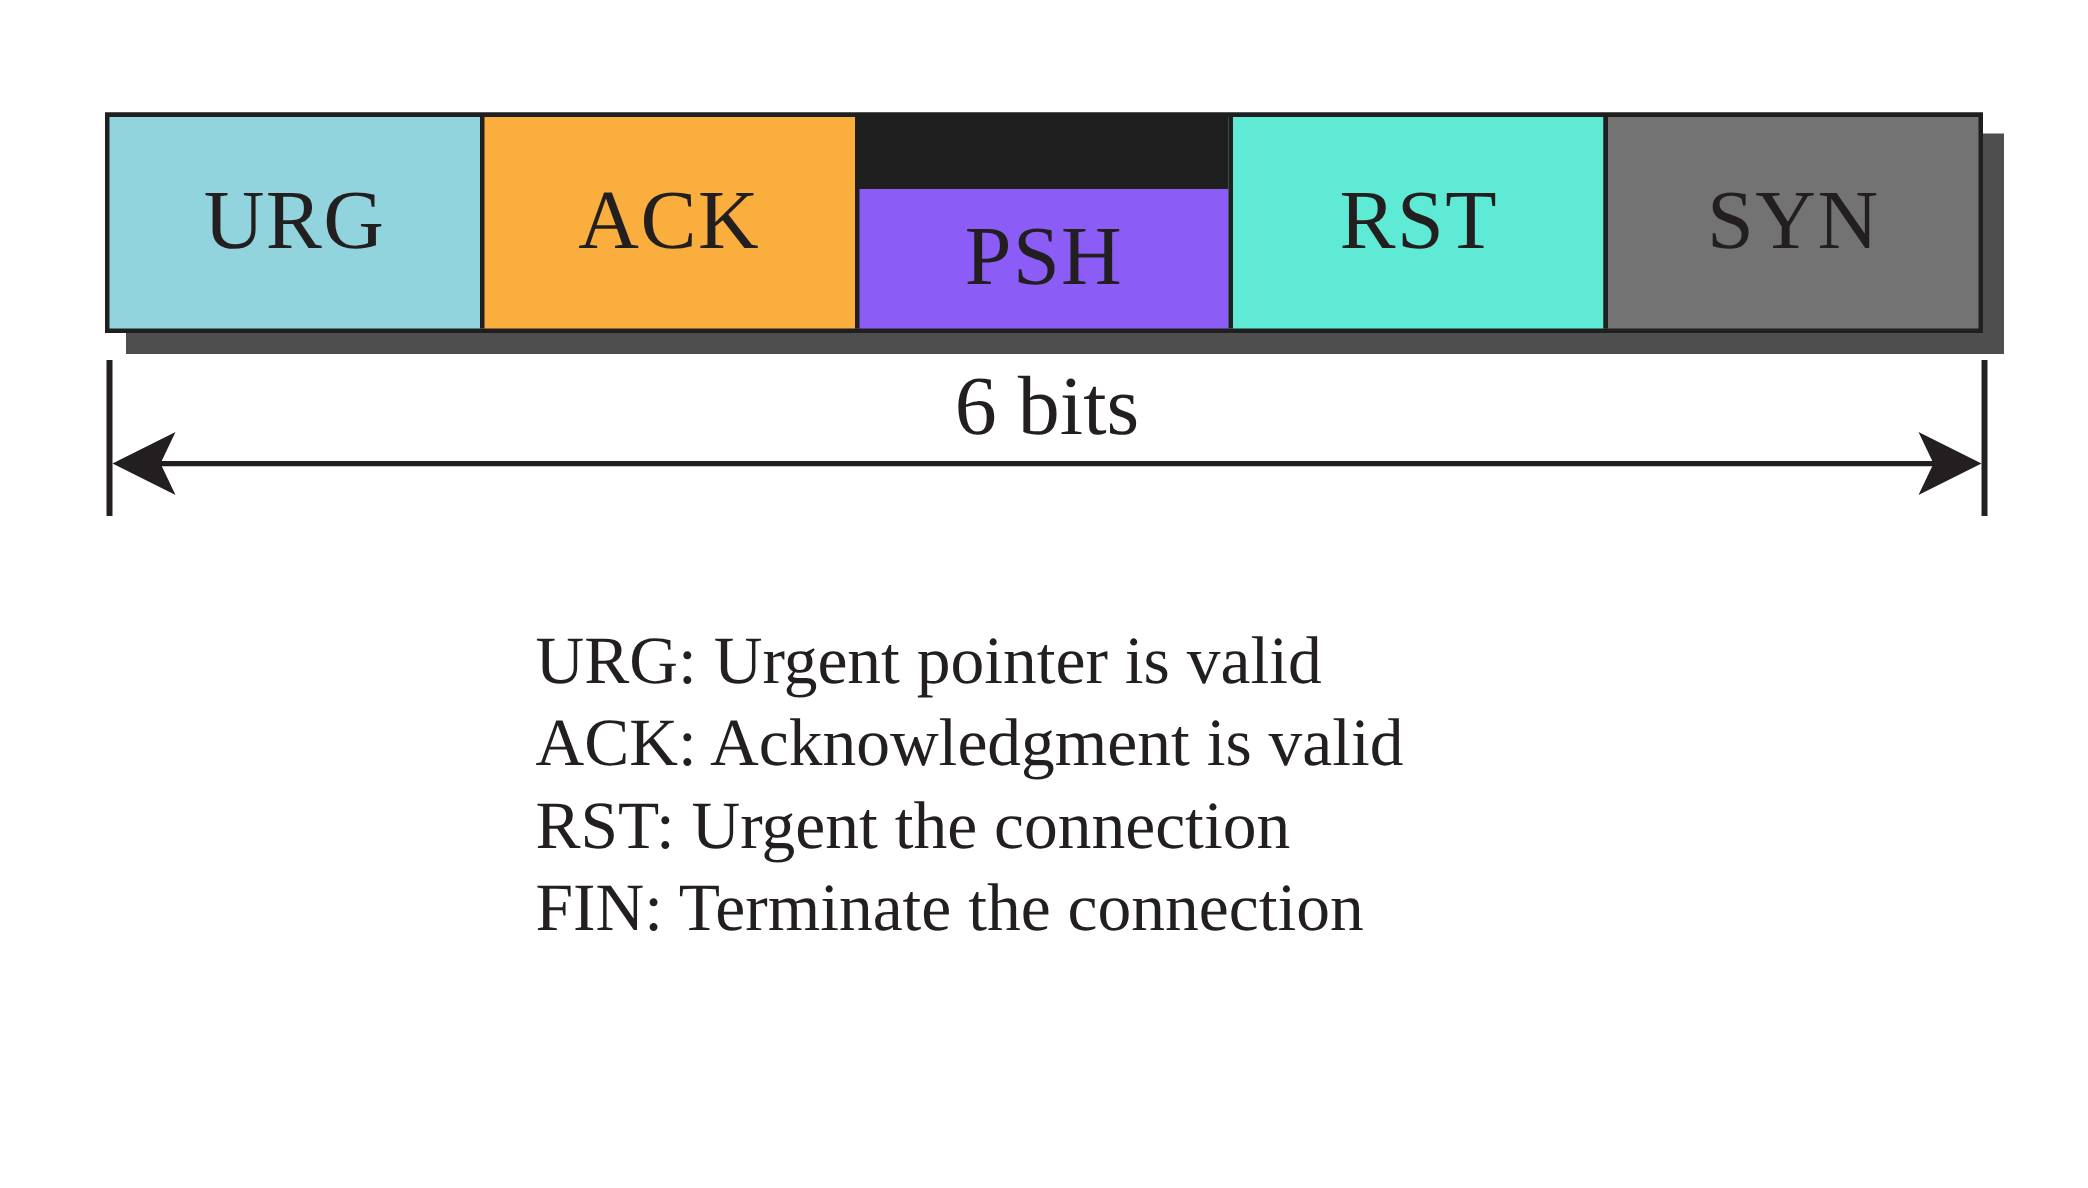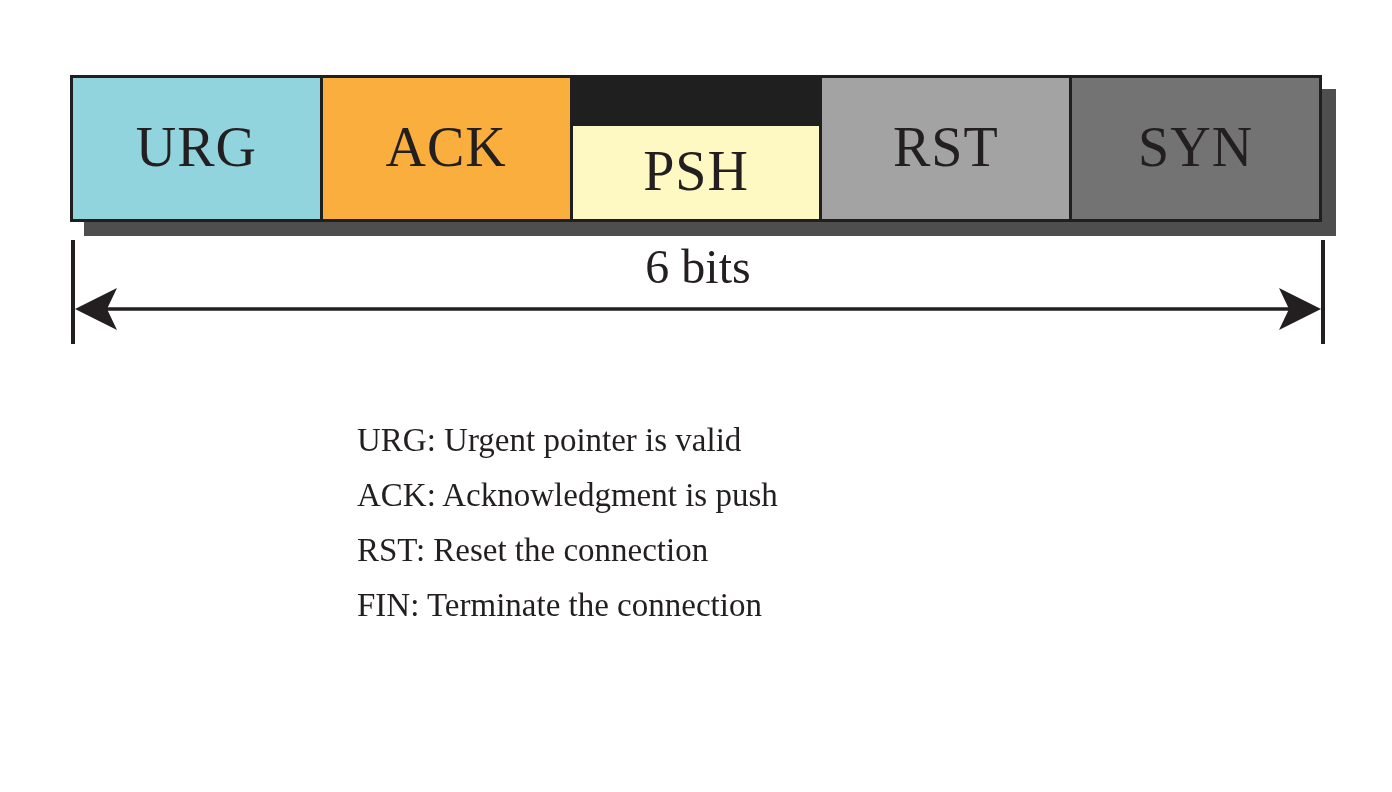--- a/index.html
+++ b/index.html
@@ -49,54 +49,54 @@
     top: 238px;
     width: 1258px;
     height: 110px;
   }
   .dim-label {
     position: absolute;
     left: 70px;
     top: 243px;
     width: 1256px;
     text-align: center;
-    font-size: 48px;
+    font-size: 56px;
     color: #231f20;
     line-height: 1;
   }
 
   
   .legend {
     position: absolute;
     left: 357px;
     top: 413px;
   }
   .legend-line {
-    font-size: 33px;
+    font-size: 45px;
     line-height: 55px;
     color: #231f20;
     white-space: nowrap;
   }
 </style>
 </head>
 <body>
 
 <div class="canvas">
 
   <div class="flags-row">
     <div class="flag-cell" style="background: rgb(146, 212, 221);">
       <span class="flag-label">URG</span>
     </div>
     <div class="flag-cell" style="background: rgb(250, 174, 62);">
       <span class="flag-label">ACK</span>
     </div>
-    <div class="flag-cell" style="background: #fef9c3; margin-top: 48px;">
+    <div class="flag-cell" style="background: #8b5cf6; margin-top: 48px;">
       <span class="flag-label">PSH</span>
     </div>
-    <div class="flag-cell" style="background: #a3a3a3;">
+    <div class="flag-cell" style="background: #5eead4;">
       <span class="flag-label">RST</span>
     </div>
     <div class="flag-cell" style="background: #737373;">
       <span class="flag-label">SYN</span>
     </div>
   </div>
 
   <svg class="dim-arrow-svg" viewBox="0 0 1258 110" xmlns="http://www.w3.org/2000/svg">
 
     <line x1="4" y1="2" x2="4" y2="106" stroke="#231f20" stroke-width="4"></line>
@@ -105,18 +105,18 @@
     <line x1="28" y1="71" x2="1230" y2="71" stroke="#231f20" stroke-width="3.5"></line>
 
     <path d="M6,71 L48,50 L38,71 L48,92 Z" fill="#231f20"></path>
 
     <path d="M1252,71 L1210,50 L1220,71 L1210,92 Z" fill="#231f20"></path>
   </svg>
   <div class="dim-label">6 bits</div>
 
   <div class="legend">
     <div class="legend-line">URG: Urgent pointer is valid</div>
-    <div class="legend-line">ACK: Acknowledgment is push</div>
-    <div class="legend-line">RST: Reset the connection</div>
+    <div class="legend-line">ACK: Acknowledgment is valid</div>
+    <div class="legend-line">RST: Urgent the connection</div>
     <div class="legend-line">FIN: Terminate the connection</div>
   </div>
 
 </div>
 
 </body></html>

